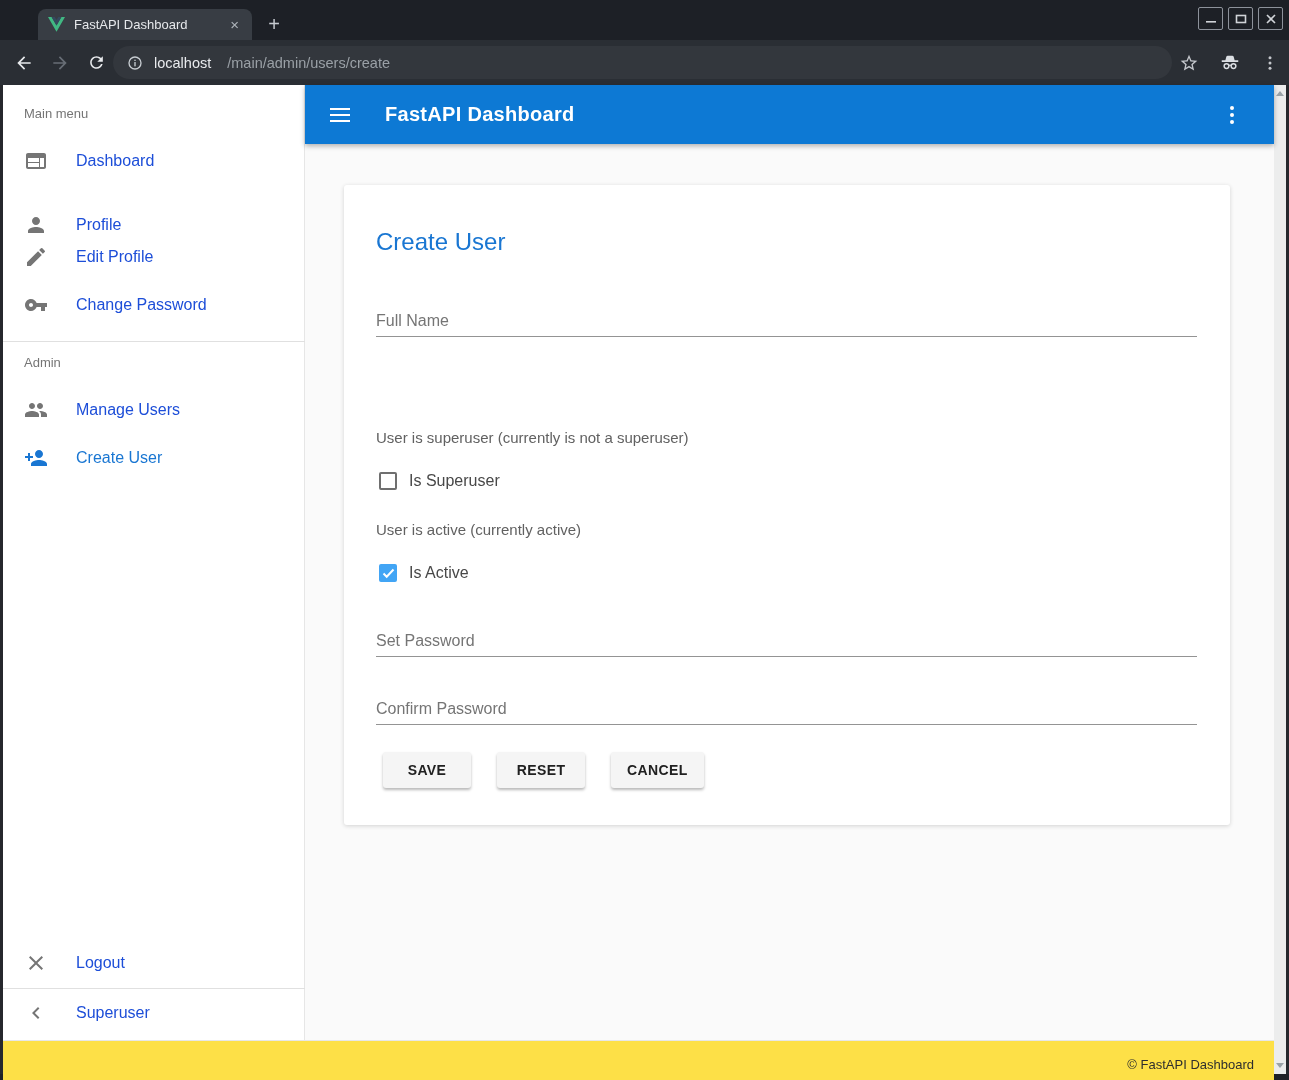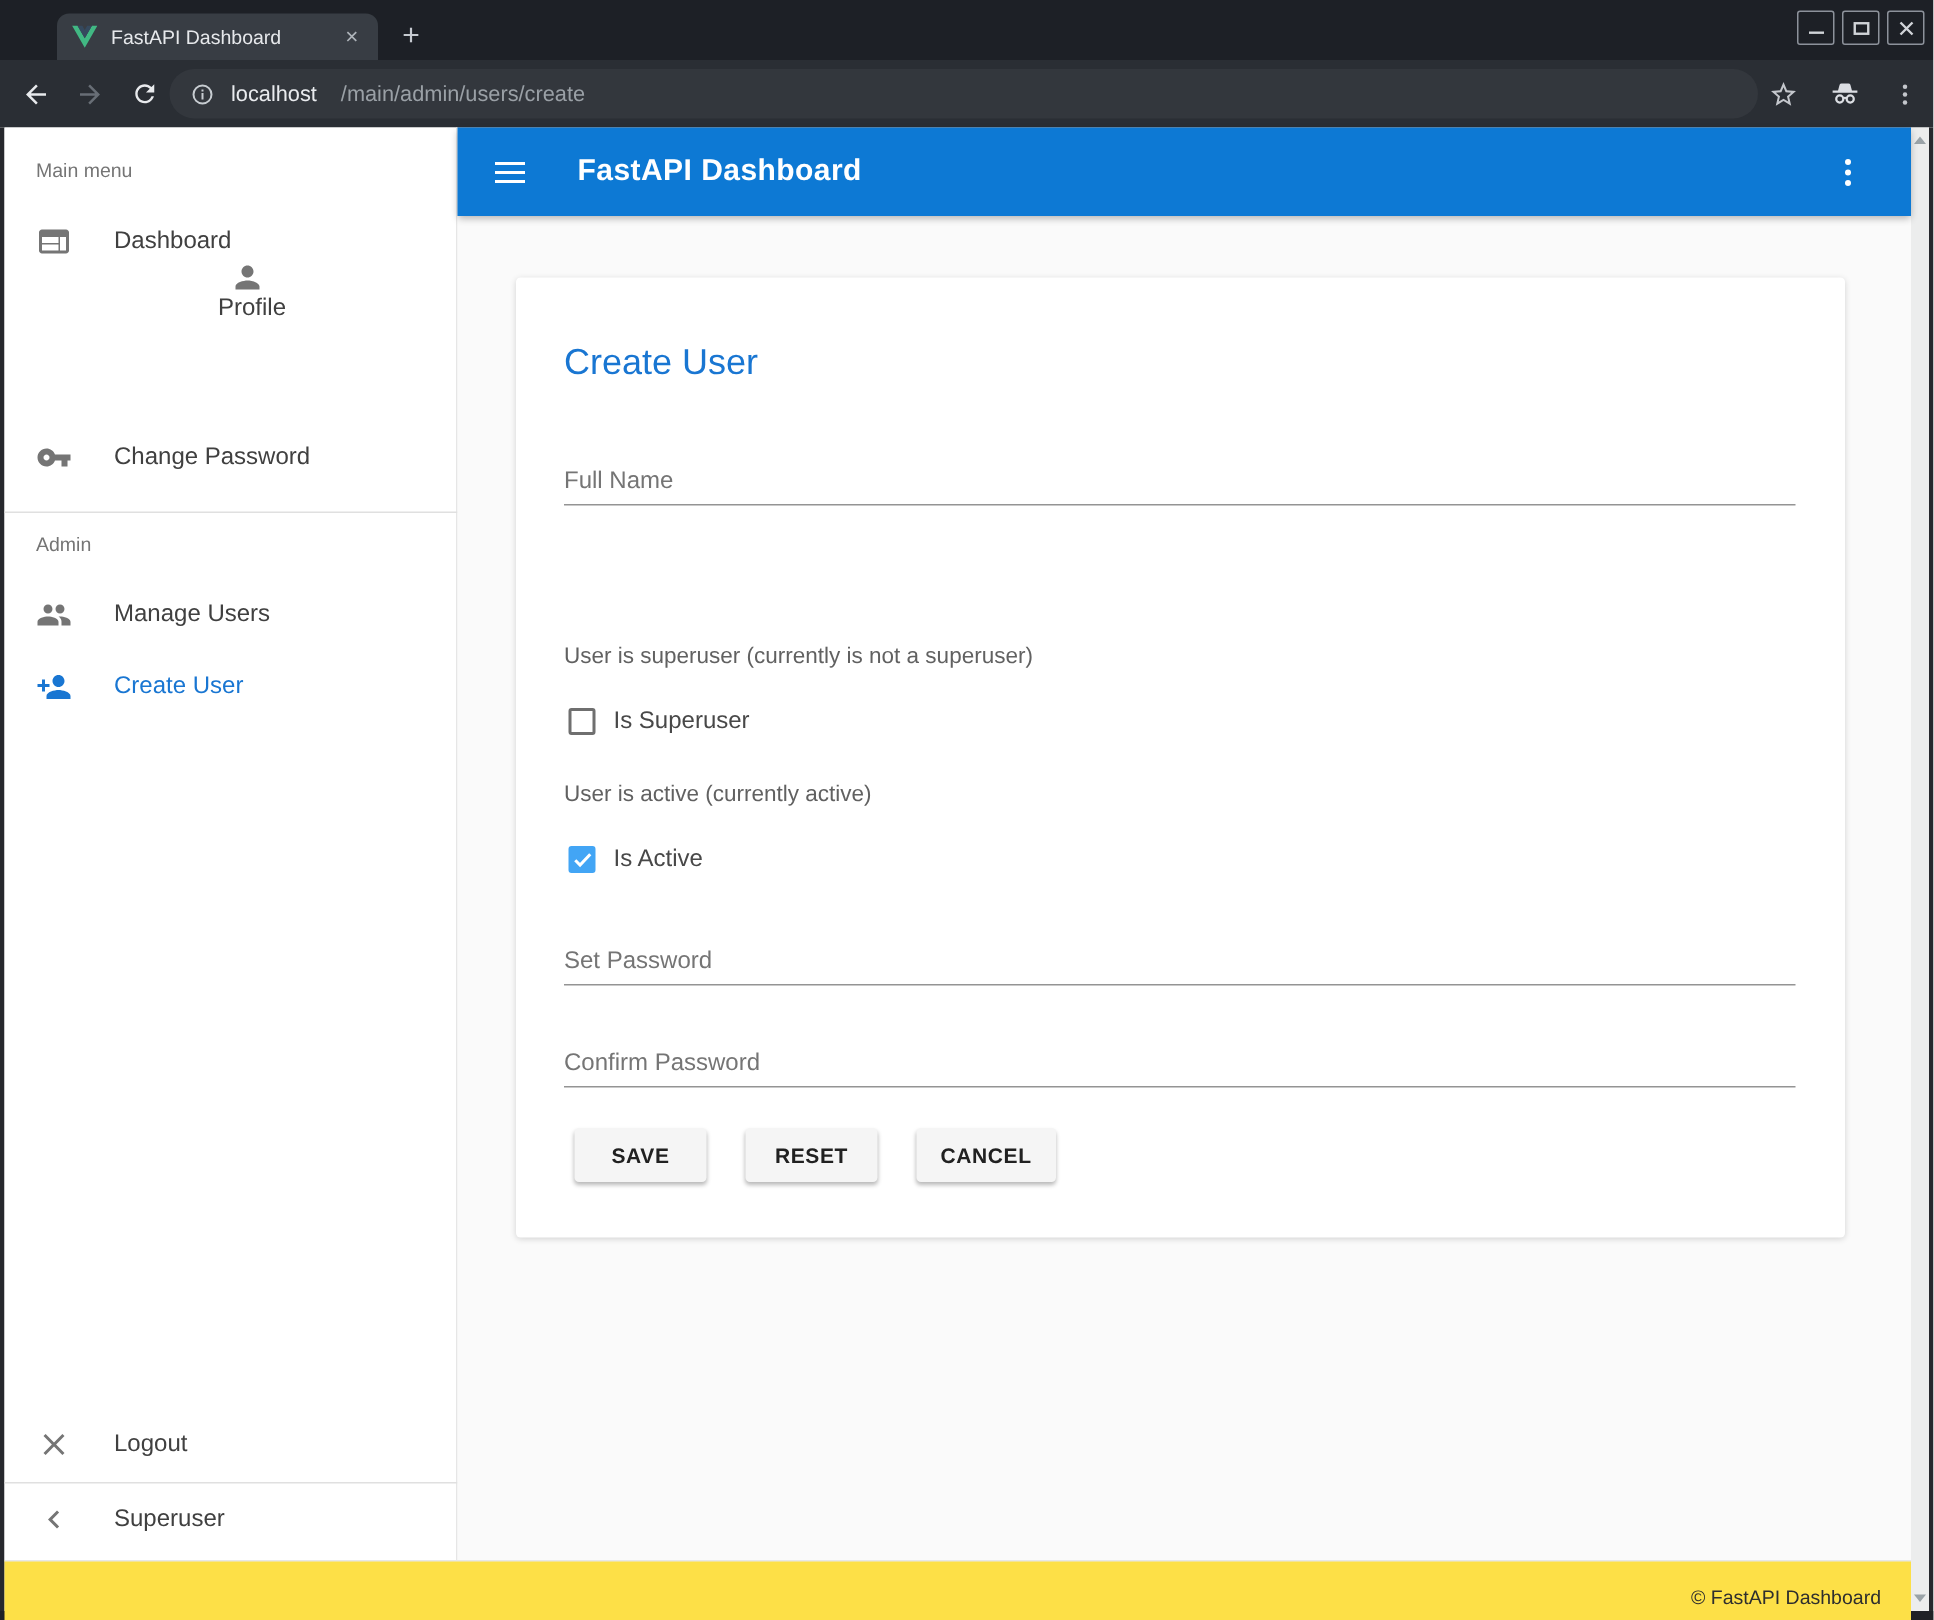--- a/index.html
+++ b/index.html
@@ -32,21 +32,21 @@
   .border-l { position:absolute; left:0; top:85px; width:3px; height:995px; background:#26282d; }
   .border-r { position:absolute; right:0; top:85px; width:3px; height:995px; background:#26282d; }
   .border-b { position:absolute; left:0; top:1074px; width:1289px; height:6px; background:#1f2126; }
 
   
   .sidebar { position:absolute; left:3px; top:85px; width:302px; height:955px; background:#ffffff;
              border-right:1px solid #e6e6e6; }
   .subheader { position:absolute; left:21px; font-size:13px; color:#757575; }
   .nav-row { position:absolute; left:0; width:302px; height:48px; display:flex; align-items:center; cursor:pointer; }
   .nav-row .ic { width:24px; height:24px; margin-left:21px; flex:none; }
-  .nav-row .lbl { margin-left:28px; font-size:16px; color:#404040; }
+  .nav-row .lbl { margin-left:28px; font-size:16px; color:#1d4ed8; }
   .nav-row.active .lbl { color:#1976d2; }
   .divider { position:absolute; left:0; width:302px; height:1px; background:#e0e0e0; }
 
   
   .appbar { position:absolute; left:305px; top:85px; width:969px; height:59px; background:#0d79d4;
             box-shadow:0 2px 5px rgba(0,0,0,.3); display:flex; align-items:center; z-index:2; }
   .hamburger { width:24px; height:24px; margin-left:23px; display:flex; flex-direction:column;
                justify-content:center; gap:4px; }
   .hamburger span { display:block; width:20px; height:2px; background:#ffffff; margin-left:2px; }
   .appbar-title { color:#ffffff; font-size:20px; font-weight:bold; margin-left:33px; letter-spacing:.3px; }
@@ -179,29 +179,37 @@
 
   <div class="nav-row" style="top:52px;">
     <span class="ic">
       <svg width="24" height="24" viewBox="0 0 24 24">
           <path d="M20 4H4c-1.1 0-2 .9-2 2v12c0 1.1.9 2 2 2h16c1.1 0 2-.9 2-2V6c0-1.1-.9-2-2-2zm-5 14H4v-4h11v4zm0-5H4V9h11v4zm5 5h-4V9h4v9z" fill="#757575"></path>
         </svg>
     </span>
     <span class="lbl">Dashboard</span>
   </div>
 
-  <div class="nav-row" style="top:88px;flex-direction:column;">
+  <div class="nav-row" style="top:116px;">
     <span class="ic">
       <svg width="24" height="24" viewBox="0 0 24 24">
           <path d="M12 12c2.21 0 4-1.79 4-4s-1.79-4-4-4-4 1.79-4 4 1.79 4 4 4zm0 2c-2.67 0-8 1.34-8 4v2h16v-2c0-2.66-5.33-4-8-4z" fill="#757575"></path>
         </svg>
     </span>
     <span class="lbl">Profile</span>
   </div>
 
+  <div class="nav-row" style="top:148px;">
+    <span class="ic">
+      <svg width="24" height="24" viewBox="0 0 24 24">
+          <path d="M3 17.25V21h3.75L17.81 9.94l-3.75-3.75L3 17.25zM20.71 7.04c.39-.39.39-1.02 0-1.41l-2.34-2.34a1 1 0 0 0-1.41 0l-1.83 1.83 3.75 3.75 1.83-1.83z" fill="#757575"></path>
+        </svg>
+    </span>
+    <span class="lbl">Edit Profile</span>
+  </div>
 
   <div class="nav-row" style="top:196px;">
     <span class="ic">
       <svg width="24" height="24" viewBox="0 0 24 24">
           <path d="M12.65 10C11.83 7.67 9.61 6 7 6c-3.31 0-6 2.69-6 6s2.69 6 6 6c2.61 0 4.83-1.67 5.65-4H17v4h4v-4h2v-4H12.65zM7 14c-1.1 0-2-.9-2-2s.9-2 2-2 2 .9 2 2-.9 2-2 2z" fill="#757575"></path>
         </svg>
     </span>
     <span class="lbl">Change Password</span>
   </div>
 

